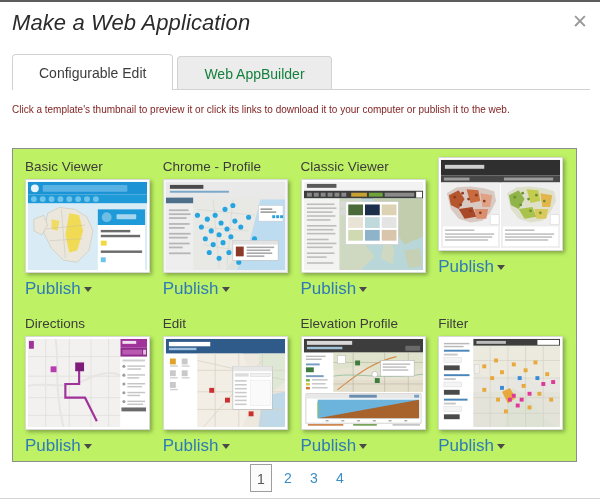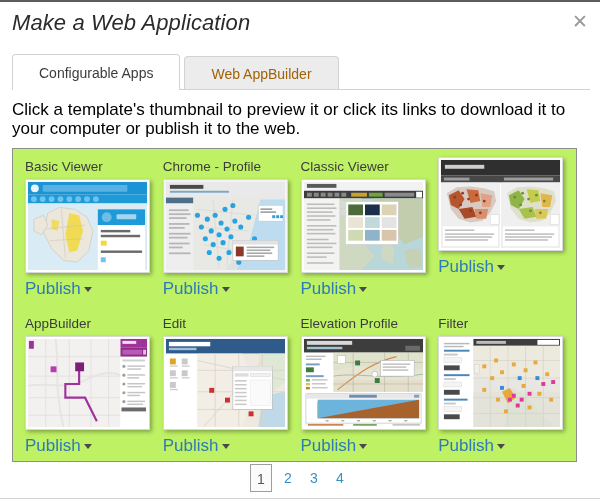--- a/index.html
+++ b/index.html
@@ -57,21 +57,21 @@
     display: flex;
     align-items: flex-end;
   }
   .tab {
     height: 34px;
     padding: 0 26px;
     display: flex;
     align-items: center;
     justify-content: center;
     font-size: 14px;
-    color: #a16207;
+    color: #15803d;
     border: 1px solid #d2d2d2;
     border-bottom: none;
     border-top-left-radius: 4px;
     border-top-right-radius: 4px;
     background: #ececec;
     cursor: pointer;
     position: relative;
     margin-right: 4px;
     white-space: nowrap;
   }
@@ -94,23 +94,23 @@
     height: 1px;
     background: #d2d2d2;
     z-index: 1;
   }
 
   
   .desc {
     position: absolute;
     top: 98px; left: 12px;
     width: 578px;
-    font-size: 17px;
+    font-size: 10px;
     line-height: 19px;
-    color: #000000;
+    color: #7f1d1d;
   }
 
   
   .gallery {
     position: absolute;
     top: 146px; left: 12px;
     width: 565px; height: 314px;
     border: 1px solid #8e8e8e;
     background: #bef264;
     padding: 8px 0 0 0;
@@ -199,21 +199,21 @@
 <div class="dialog">
 
   <div class="title-row">
     <h1 class="dialog-title">Make a Web Application</h1>
   </div>
   <div class="close-btn">✕</div>
 
   <div class="tabs">
     <div class="tab-strip">
       <div class="tab active">
-        <span>Configurable Apps</span>
+        <span>Configurable Edit</span>
       </div>
       <div class="tab">
         <span>Web AppBuilder</span>
       </div>
       <div class="tab-underline"></div>
     </div>
   </div>
 
   <div class="desc">Click a template's thumbnail to preview it or click its links to download it to your computer or publish it to the web.</div>
 
@@ -490,21 +490,21 @@
         <div class="pub">
           <span>Publish</span>
           <span class="caret"></span>
         </div>
       </div>
     </div>
 
     <div class="grid-row">
 
       <div class="cell">
-        <div class="cell-title">AppBuilder</div>
+        <div class="cell-title">Directions</div>
         <div class="thumb-wrap">
           <div class="thumb">
             <svg class="tsvg" viewBox="0 0 125 94" preserveAspectRatio="none">
               <rect width="125" height="94" fill="#ffffff"></rect>
               <rect x="2" y="2" width="94" height="90" fill="#f2f1ef"></rect>
               <g stroke="#e0dedb" stroke-width="0.8" fill="none">
                 <path d="M2 20 H96"></path>
                   <path d="M2 40 H96"></path>
                   <path d="M2 62 H96"></path>
                   <path d="M2 80 H96"></path>

